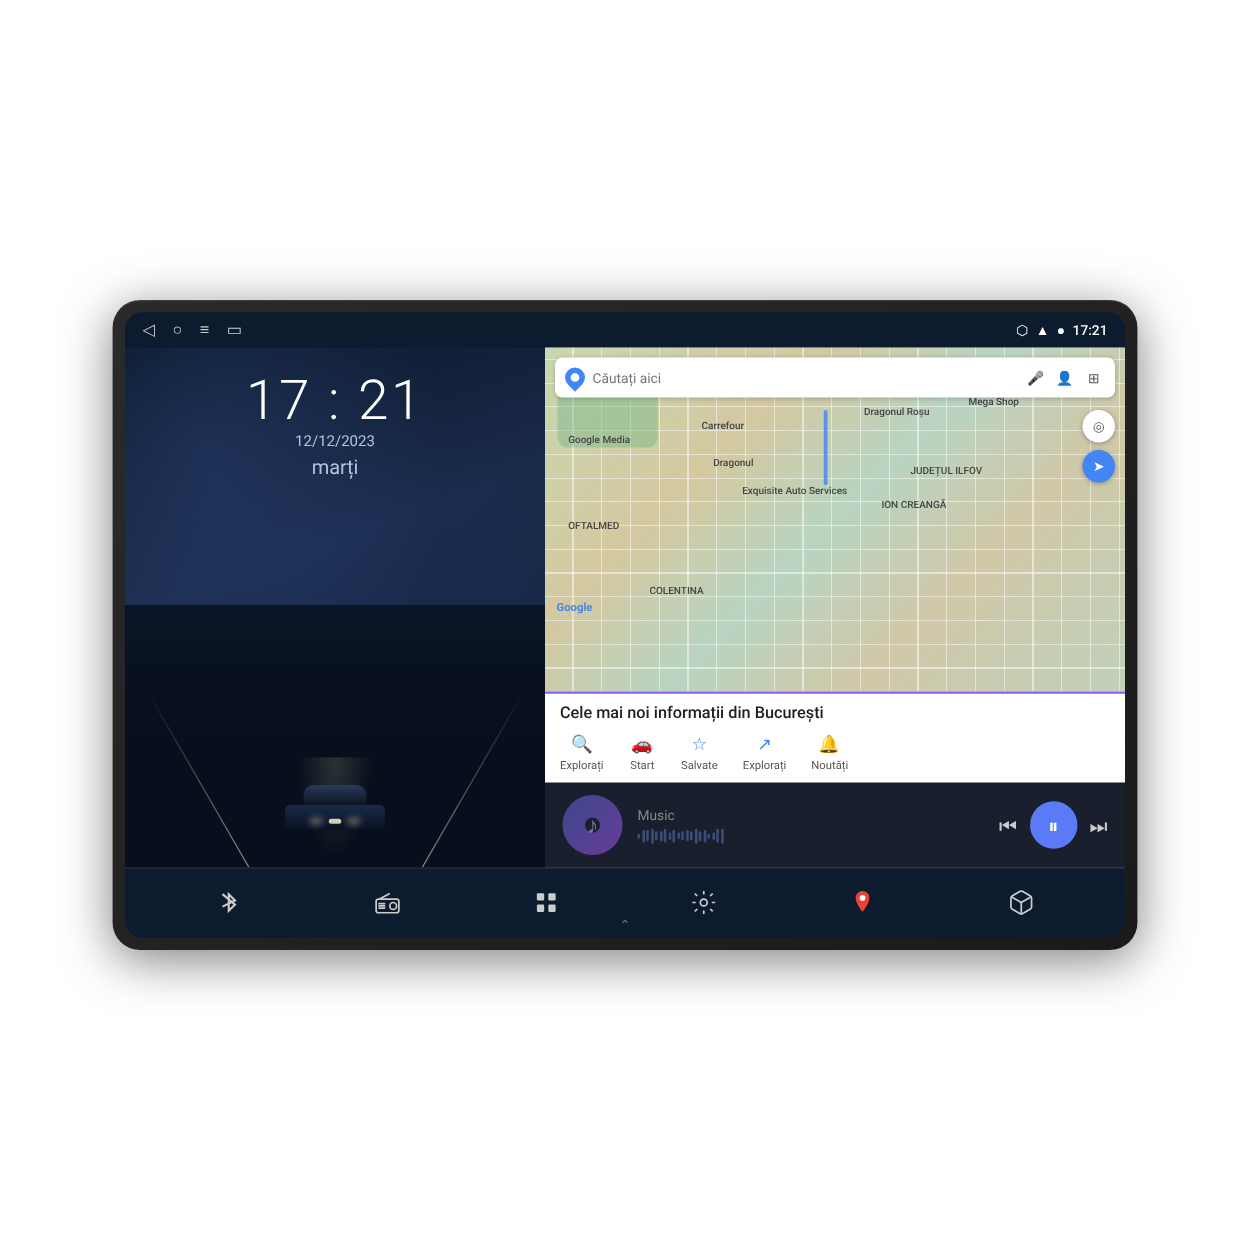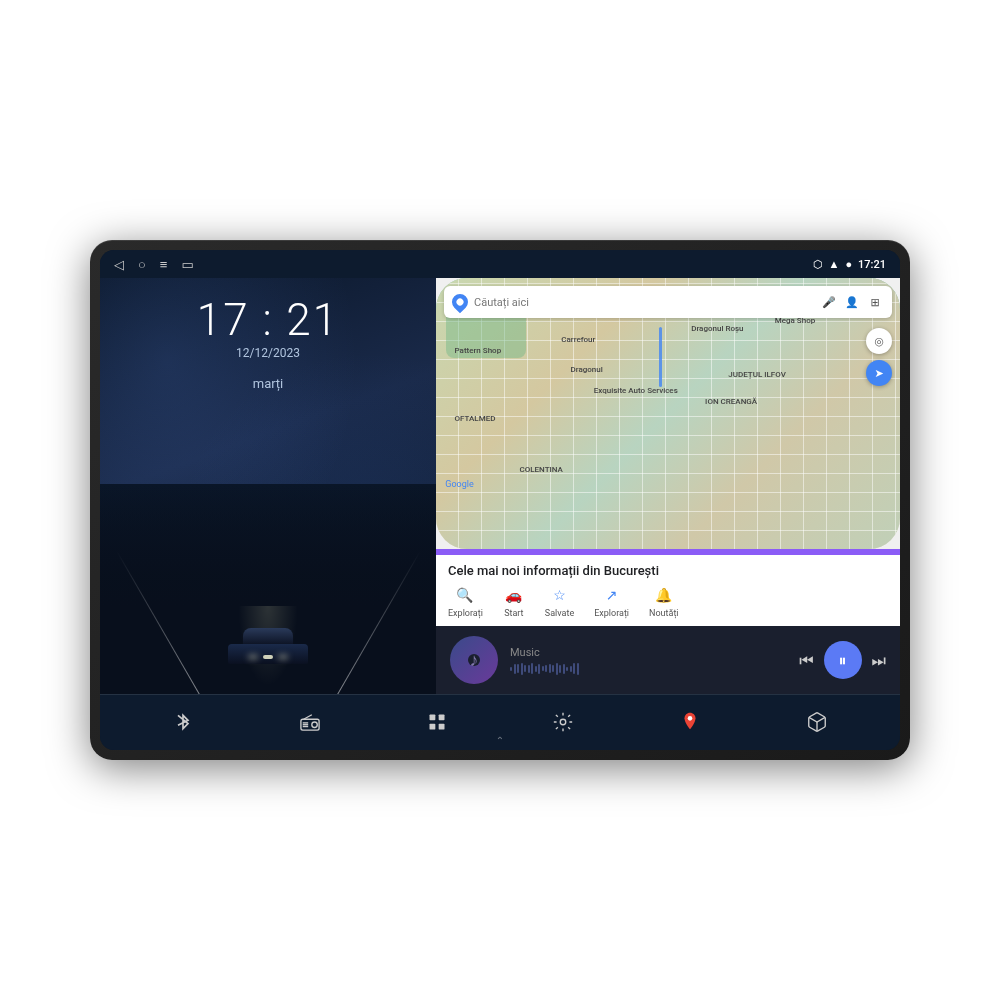--- a/index.html
+++ b/index.html
@@ -109,22 +109,22 @@
       letter-spacing: 2px;
       line-height: 1;
     }
     .clock-date {
       color: #b0c4de;
       font-size: 12px;
       margin-top: 4px;
     }
     .clock-day {
       color: #b0c4de;
-      font-size: 13px;
-      margin-top: 16px;
+      font-size: 16px;
+      margin-top: 4px;
     }
 
     
     .tunnel {
       position: absolute;
       bottom: 0; left: 0; right: 0;
       height: 210px;
       background: 
         linear-gradient(to bottom, transparent 0%, #080f1c 60%),
         linear-gradient(to bottom, #0a1628, #050b15);
@@ -209,21 +209,20 @@
       flex-direction: column;
       background: #f0f0f0;
     }
 
     
     .map-area {
       flex: 1;
       position: relative;
       background: #e8e0d0;
       overflow: hidden;
-      border-radius: 31px;
     }
 
     .map-bg {
       position: absolute;
       top: 0; left: 0; right: 0; bottom: 0;
       background: 
         
         repeating-linear-gradient(0deg, transparent, transparent 18px, rgba(255,255,255,0.5) 18px, rgba(255,255,255,0.5) 19px),
         repeating-linear-gradient(90deg, transparent, transparent 22px, rgba(255,255,255,0.5) 22px, rgba(255,255,255,0.5) 23px),
         linear-gradient(135deg, #c8d8b0 0%, #d4c8a0 30%, #b8d4c0 50%, #d0c8a8 70%, #c0d0b8 100%);
@@ -326,21 +325,21 @@
     }
     .map-ctrl-btn.blue {
       background: #4285f4;
       color: #fff;
     }
 
     
     .map-info {
       background: #fff;
       padding: 8px 12px;
-      border-top: 6px solid #8b5cf6;
+      border-top: 2px solid #8b5cf6;
     }
     .map-info-title {
       font-size: 13px;
       font-weight: 500;
       color: #202124;
       margin-bottom: 6px;
     }
     .map-nav-buttons {
       display: flex;
       gap: 20px;
@@ -487,21 +486,21 @@
       left: 50%;
       transform: translateX(-50%);
       color: rgba(255,255,255,0.4);
       font-size: 10px;
     }
 
     
     .google-logo {
       font-size: 9px;
       color: #4285f4;
-      font-weight: normal;
+      font-weight: bold;
     }
 
     
     .wf1 { height: 4px; }
     .wf2 { height: 7px; }
     .wf3 { height: 10px; }
     .wf4 { height: 12px; }
     .wf5 { height: 9px; }
     .wf6 { height: 6px; }
     .wf7 { height: 8px; }
@@ -572,21 +571,21 @@
           <div class="map-search">
             <div class="google-maps-pin"></div>
             <span class="search-text">Căutați aici</span>
             <div class="search-icons">
               <div class="map-icon-btn">🎤</div>
               <div class="map-icon-btn">👤</div>
               <div class="map-icon-btn">⊞</div>
             </div>
           </div>
 
-          <span class="map-label" style="top:25%;left:4%">Pattern Shop</span>
+          <span class="map-label" style="top:25%;left:4%">Google Media</span>
           <span class="map-label" style="top:21%;left:27%">Carrefour</span>
           <span class="map-label" style="top:17%;left:55%">Dragonul Roșu</span>
           <span class="map-label" style="top:14%;left:73%">Mega Shop</span>
           <span class="map-label" style="top:32%;left:29%">Dragonul</span>
           <span class="map-label" style="top:40%;left:34%">Exquisite Auto Services</span>
           <span class="map-label" style="top:50%;left:4%">OFTALMED</span>
           <span class="map-label" style="top:44%;left:58%">ION CREANGĂ</span>
           <span class="map-label" style="top:34%;left:63%">JUDEȚUL ILFOV</span>
           <span class="map-label" style="top:69%;left:18%">COLENTINA</span>
           <span class="map-label google-logo" style="top:74%;left:2%">Google</span>

